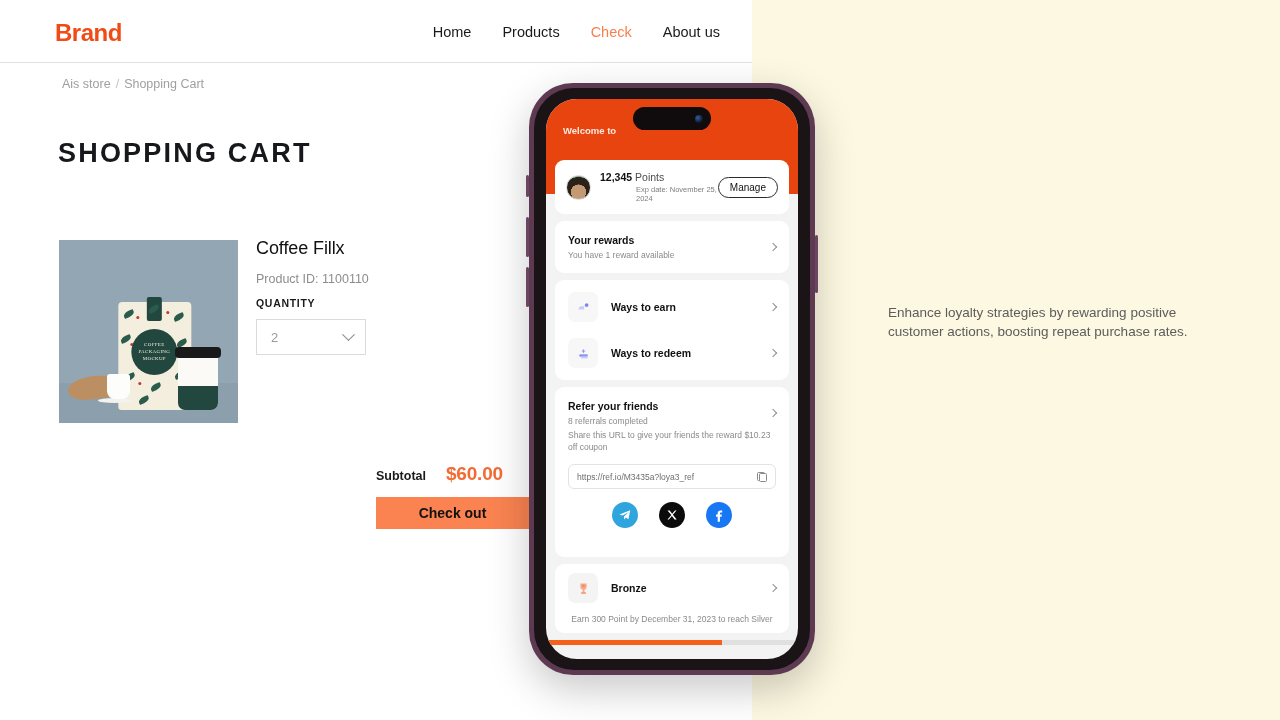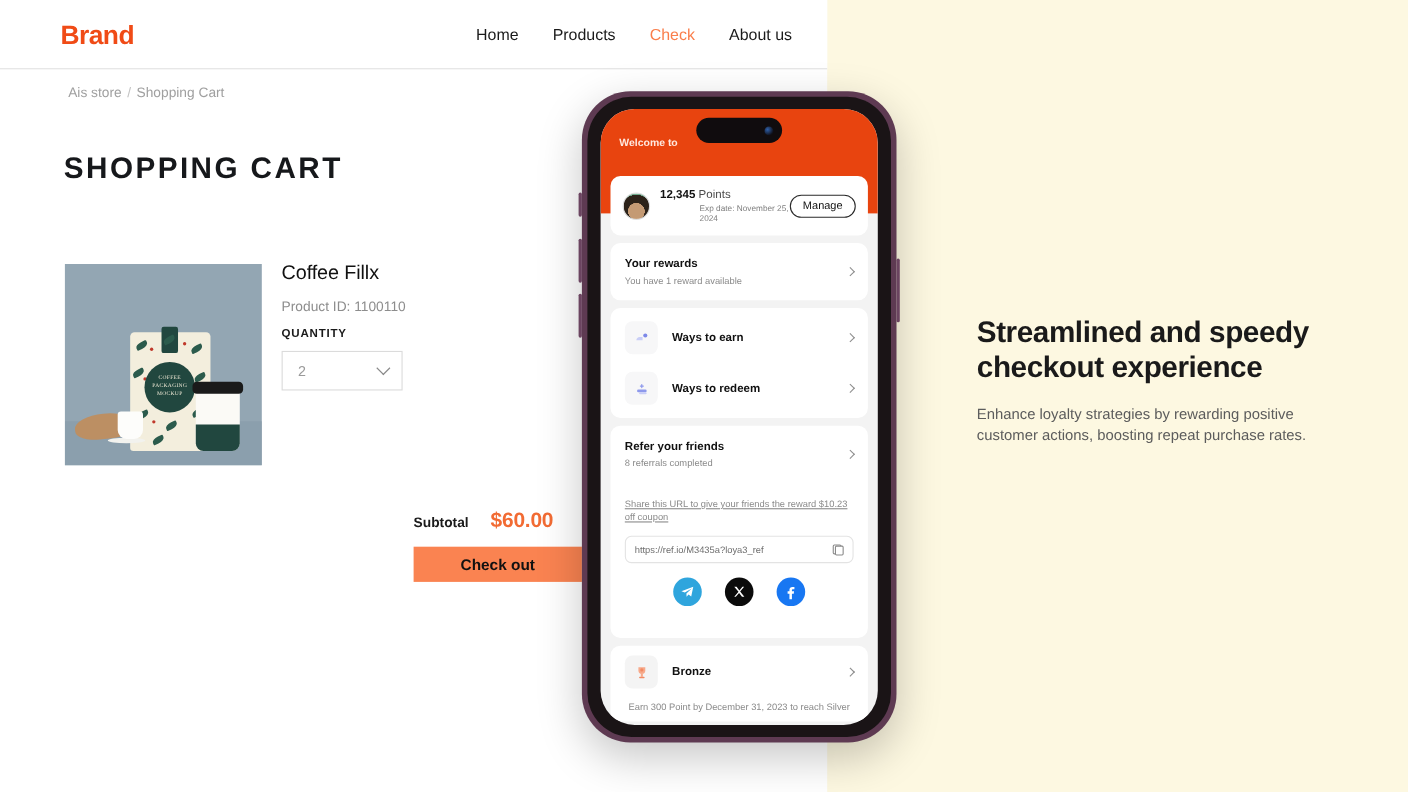--- a/index.html
+++ b/index.html
@@ -190,21 +190,21 @@
   .list-row { display: flex; align-items: center; padding: 8px 13px; }
   .tile {
     width: 30px; height: 30px; border-radius: 7px; background: #F7F7F8;
     flex: 0 0 auto; display: flex; align-items: center; justify-content: center;
   }
   .list-label { flex: 1 1 auto; margin-left: 13px; font-size: 10.5px; font-weight: bold; color: #111; }
 
   .refer-card { padding: 13px 13px 14px 13px; }
   .refer-head { display: flex; align-items: center; }
   .refer-head .rewards-txt { flex: 1 1 auto; }
-  .refer-desc { margin-top: 26px; font-size: 8.5px; line-height: 12px; color: #8A8A8A; text-decoration: underline; }
+  .refer-desc { margin-top: 3px; font-size: 8.5px; line-height: 12px; color: #8A8A8A; }
   .url-box {
     margin-top: 11px; height: 25px; border: 1px solid #E3E3E3; border-radius: 6px;
     display: flex; align-items: center; padding: 0 8px;
   }
   .url-txt { flex: 1 1 auto; font-size: 8.5px; color: #6E6E6E; }
   .copy-ic { width: 10px; height: 10px; position: relative; flex: 0 0 auto; }
   .copy-ic::before, .copy-ic::after {
     content: ""; position: absolute; border: 1.1px solid #8A8A8A; border-radius: 1.5px;
   }
   .copy-ic::before { left: 0; top: 0; width: 6px; height: 7px; }
@@ -257,21 +257,20 @@
   .beanrock { position: absolute; left: 5%; bottom: 13%; width: 54px; height: 23px; background: #BC8F63; border-radius: 50% 50% 40% 40%; transform: rotate(-6deg); }
   .floor { position: absolute; left: 0; bottom: 0; width: 100%; height: 22%; background: #8B9FAD; }
 </style>
 </head>
 <body>
 
 <div id="root">
 
   <div class="cream-panel">
     <div class="promo-wrap">
-      <div class="promo-title">Streamlined and speedy checkout experience</div>
       <div class="promo-sub">Enhance loyalty strategies by rewarding positive customer actions, boosting repeat purchase rates.</div>
     </div>
   </div>
 
   <div class="header">
     <div class="brand">Brand</div>
     <div class="nav">
       <a href="#">Home</a>
       <a href="#">Products</a>
       <a href="#" class="active">Check</a>

